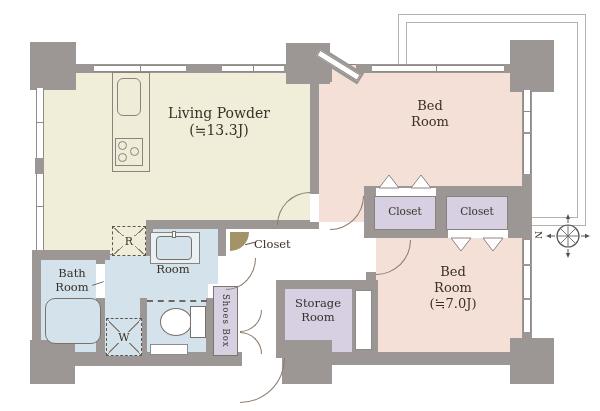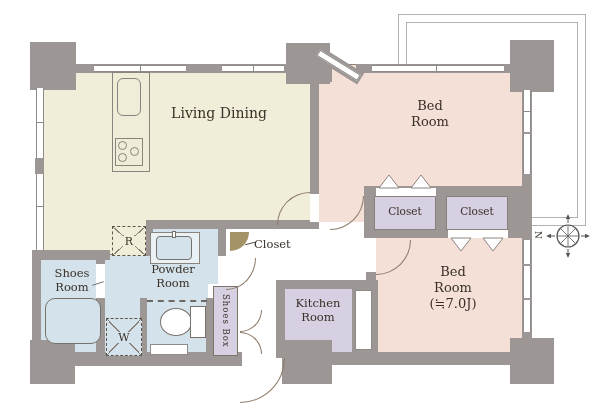--- a/index.html
+++ b/index.html
@@ -180,40 +180,40 @@
       <polygon points="31.8,43 34,48 36.2,43" fill="#555"></polygon>
       <line x1="47" y1="26" x2="52" y2="26" stroke="#555" stroke-width="1"></line>
       <polygon points="51,23.8 56,26 51,28.2" fill="#555"></polygon>
       <line x1="16" y1="26" x2="21" y2="26" stroke="#555" stroke-width="1"></line>
       <polygon points="17,23.8 12,26 17,28.2" fill="#555"></polygon>
     </svg>
     <span class="abs" style="left:0px;top:20px;font-size:9px;transform:rotate(90deg);">N</span>
   </div>
 
   <div class="abs lbl" style="left:148px;top:105px;width:142px;">
-    <div class="big">Living Dining</div>
+    <div class="big">Living Powder</div>
+    <div class="big">(≒13.3J)</div>
   </div>
   <div class="abs lbl" style="left:388px;top:98px;width:84px;">
     <div class="med">Bed</div>
     <div class="med">Room</div>
   </div>
   <div class="abs lbl" style="left:406px;top:264px;width:94px;">
     <div class="med">Bed</div>
     <div class="med">Room</div>
     <div class="med">(≒7.0J)</div>
   </div>
   <div class="abs lbl" style="left:374px;top:205px;width:62px;font-size:10.5px;">Closet</div>
   <div class="abs lbl" style="left:446px;top:205px;width:62px;font-size:10.5px;">Closet</div>
   <div class="abs lbl" style="left:46px;top:266px;width:52px;">
-    <div class="sm">Shoes</div>
+    <div class="sm">Bath</div>
     <div class="sm">Room</div>
   </div>
   <div class="abs lbl" style="left:134px;top:262px;width:78px;">
-    <div class="sm">Powder</div>
     <div class="sm">Room</div>
   </div>
   <div class="abs lbl" style="left:285px;top:296px;width:66px;">
-    <div class="sm">Kitchen</div>
+    <div class="sm">Storage</div>
     <div class="sm">Room</div>
   </div>
   <div class="abs lbl" style="left:254px;top:237px;width:44px;font-size:11.5px;text-align:left;">Closet</div>
 
 </div>
 
 </body></html>

